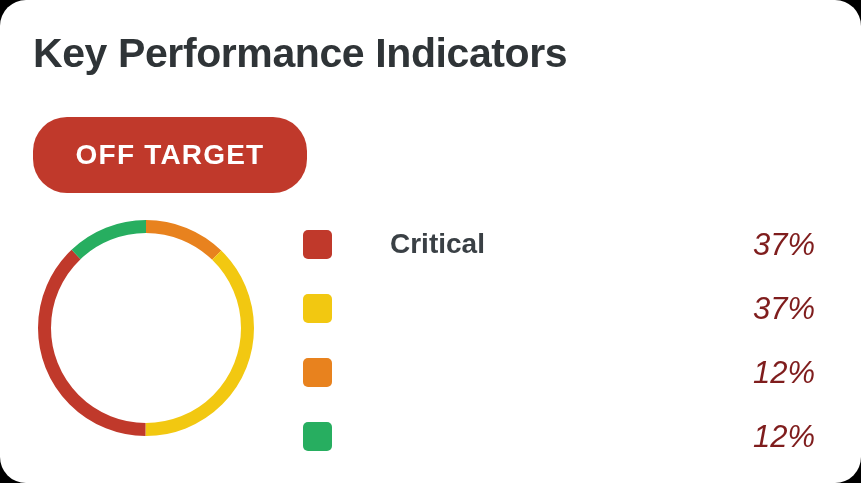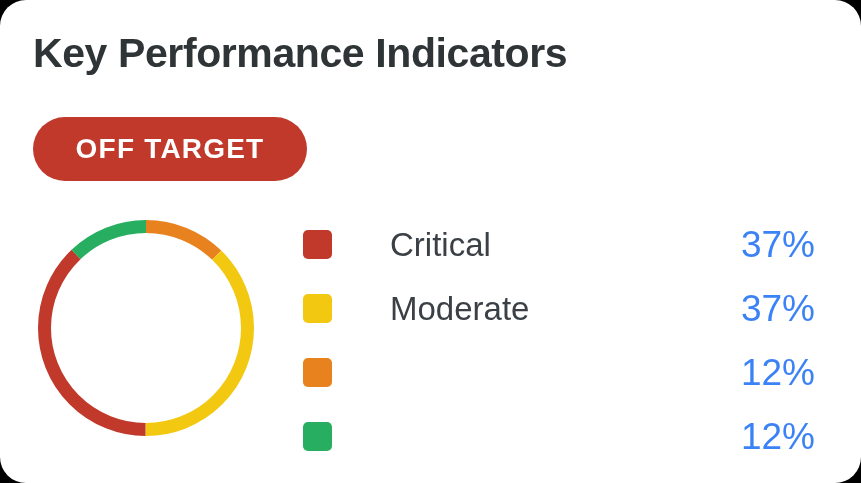--- a/index.html
+++ b/index.html
@@ -24,21 +24,21 @@
     font-size:41px;
     font-weight:bold;
     letter-spacing:-0.4px;
     color:#2f3437;
     white-space:nowrap;
     line-height:1;
   }
   #status-badge {
     position:absolute;
     left:33px; top:117px;
-    height:64px;
+    height:76px;
     min-width:274px;
     padding:0 34px;
     border-radius:34px;
     background:#c0392b;
     display:flex;
     align-items:center;
     justify-content:center;
   }
   #status-badge .badge-text {
     color:#ffffff;
@@ -64,29 +64,31 @@
     align-items:center;
     height:64px;
   }
   .legend-swatch {
     width:29px; height:29px;
     border-radius:5px;
     flex:0 0 auto;
   }
   .legend-label {
     margin-left:58px;
-    font-size:33px;
+    font-size:28px;
     color:#3a4045;
     white-space:nowrap;
     line-height:1;
+    font-weight:bold;
   }
   .legend-value {
     margin-left:auto;
-    font-size:37px;
-    color:#3b82f6;
+    font-size:31px;
+    font-style:italic;
+    color:#7f1d1d;
     line-height:1;
     white-space:nowrap;
   }
 </style>
 </head>
 <body style="background: rgb(0, 0, 0);">
 
 <div id="kpi-card" style="background: rgb(255, 255, 255);">
 
   <div id="card-title">Key Performance Indicators</div>
@@ -107,21 +109,20 @@
   </div>
 
   <div id="legend">
     <div class="legend-row">
       <span class="legend-swatch" style="background: rgb(192, 57, 43);"></span>
       <span class="legend-label">Critical</span>
       <span class="legend-value">37%</span>
     </div>
     <div class="legend-row">
       <span class="legend-swatch" style="background: rgb(242, 200, 17);"></span>
-      <span class="legend-label">Moderate</span>
       <span class="legend-value">37%</span>
     </div>
     <div class="legend-row">
       <span class="legend-swatch" style="background: rgb(232, 130, 30);"></span>
       <span class="legend-value">12%</span>
     </div>
     <div class="legend-row">
       <span class="legend-swatch" style="background: rgb(39, 174, 96);"></span>
       <span class="legend-value">12%</span>
     </div>

